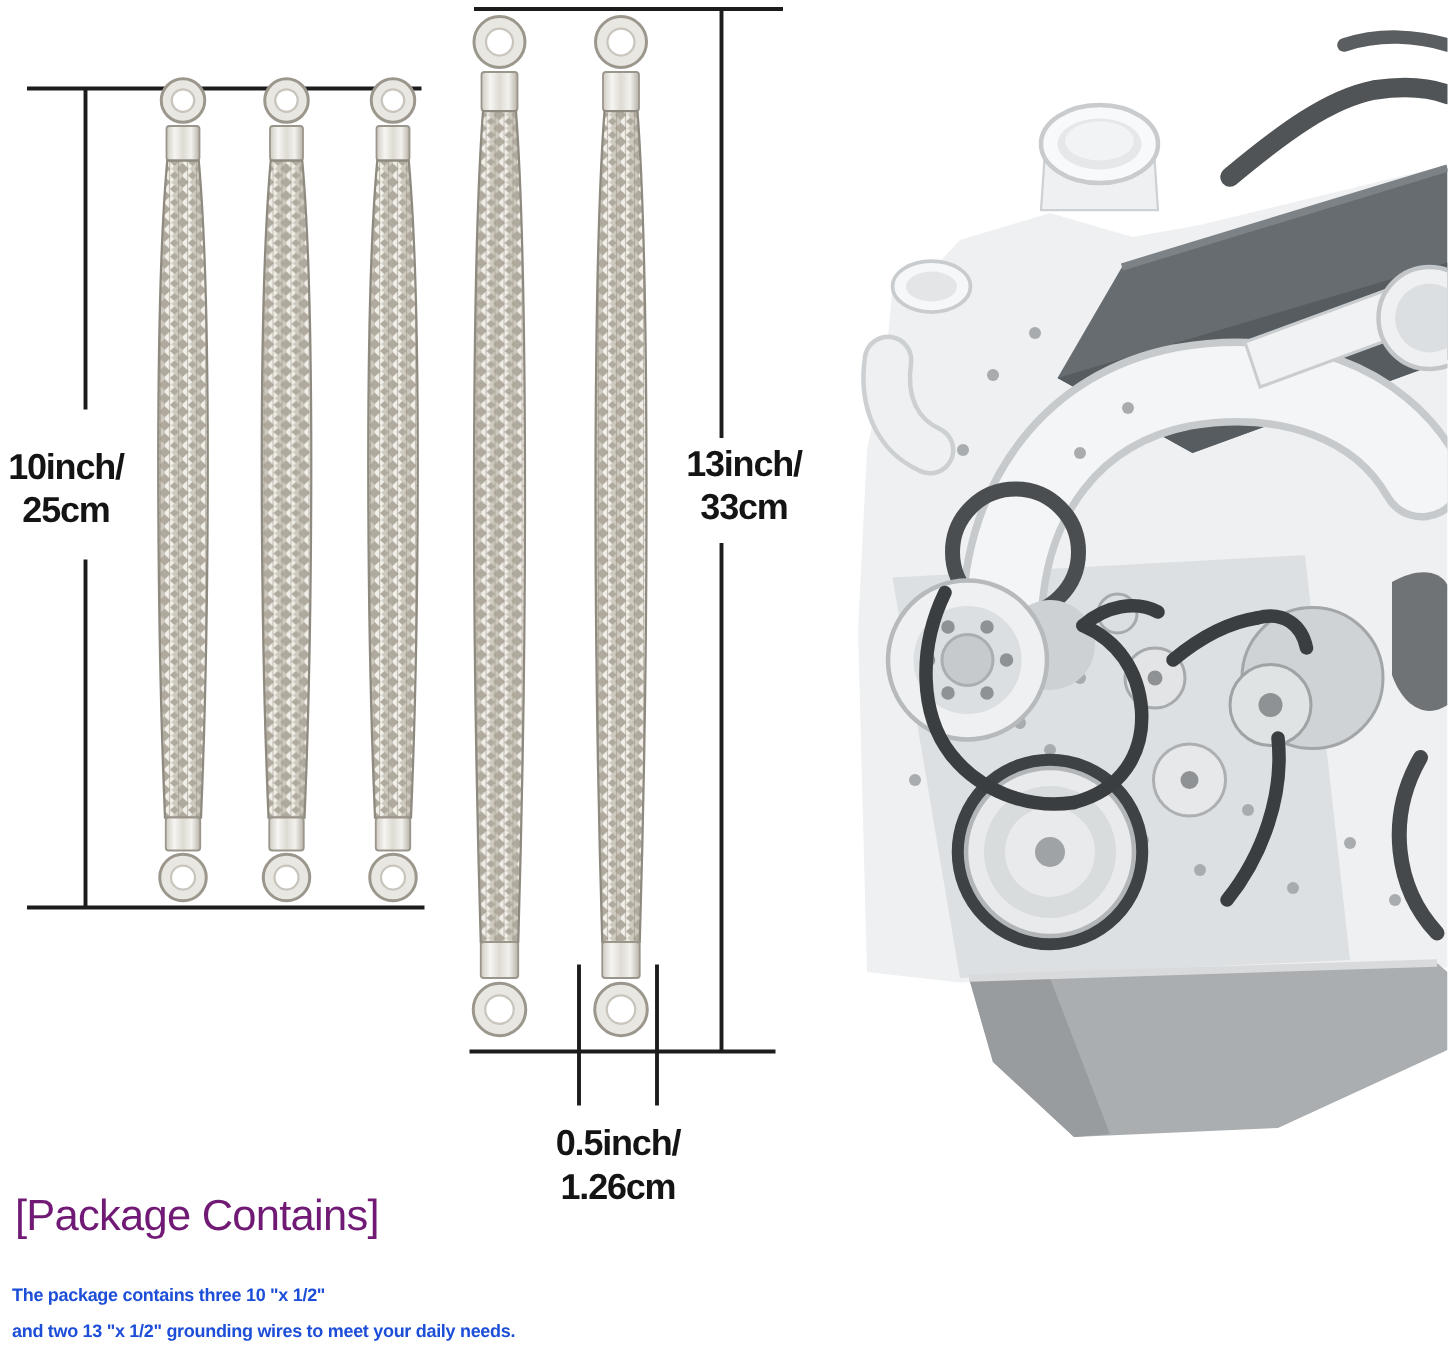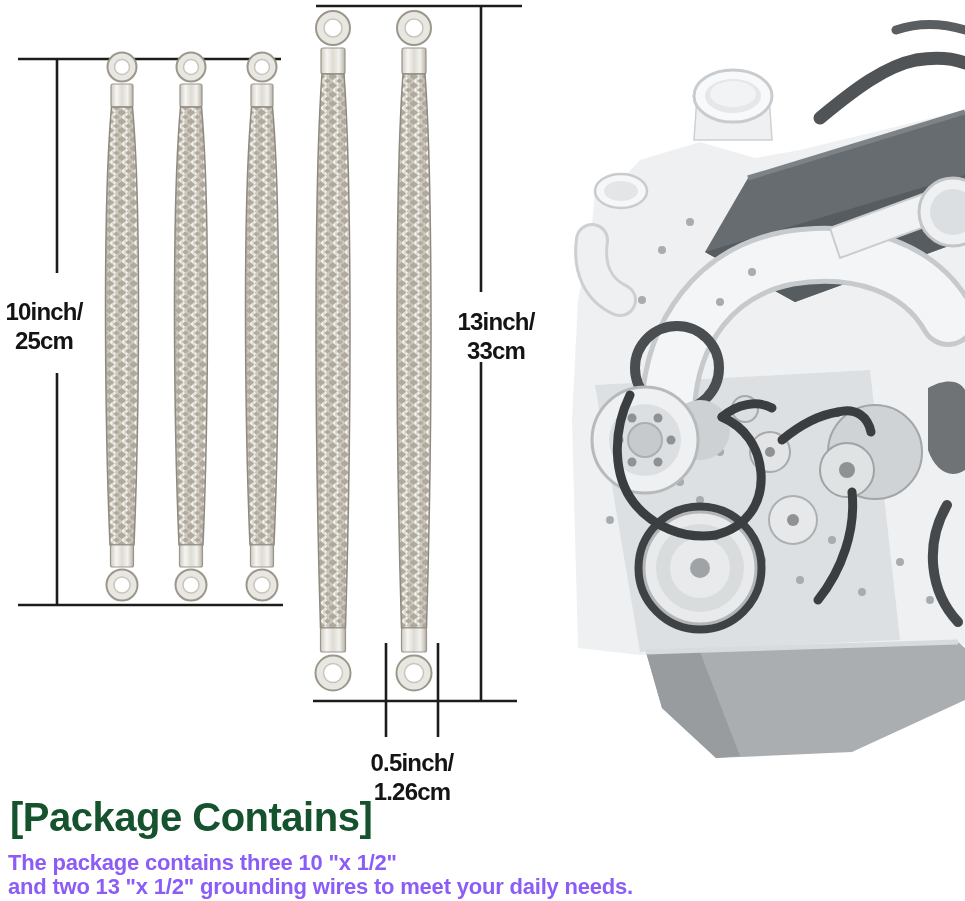--- a/index.html
+++ b/index.html
@@ -17,32 +17,32 @@
   .ring-hole{fill:#ffffff;stroke:#c9c5bd;stroke-width:1.5;}
   .ferrule{fill:url(#ferruleGrad);stroke:#9b968c;stroke-width:1.2;}
   .braid{fill:url(#braidPat);stroke:#8f8a80;stroke-width:1.5;}
 
   .label{
     position:absolute;text-align:center;
     font-weight:bold;font-size:24px;line-height:29px;
     letter-spacing:-0.8px;color:#141414;white-space:pre;
   }
   #label-short{left:0px;top:297px;width:88px;}
-  #label-long{left:446px;top:307px;width:100px;}
+  #label-long{left:446px;top:295px;width:100px;}
   #label-width{left:355px;top:748px;width:114px;text-align:center;}
 
   .pkg-heading{
     position:absolute;left:10px;top:795px;
-    font-weight:bold;font-size:40px;letter-spacing:-0.5px;
-    color:#14532d;white-space:pre;
+    font-weight:normal;font-size:29px;letter-spacing:-0.5px;
+    color:#701a75;white-space:pre;
   }
   .pkg-body{
     position:absolute;left:8px;top:851px;
-    font-weight:bold;font-size:22px;line-height:24px;
-    letter-spacing:-0.2px;color:#8b5cf6;white-space:pre;
+    font-weight:bold;font-size:12px;line-height:24px;
+    letter-spacing:-0.2px;color:#1d4ed8;white-space:pre;
   }
 </style>
 </head>
 <body>
 
 <div class="canvas">
 
   <svg width="965" height="901" viewBox="0 0 965 901">
     <defs>
       <pattern id="braidPat" width="12" height="9" patternUnits="userSpaceOnUse">

